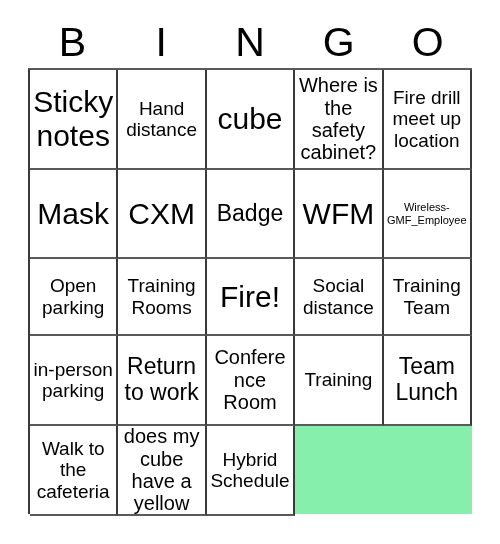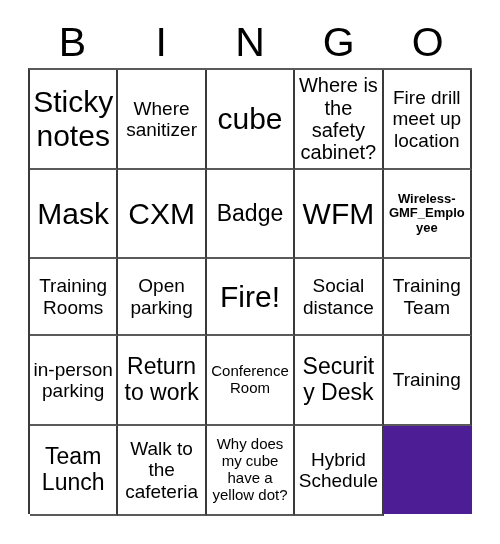--- a/index.html
+++ b/index.html
@@ -53,21 +53,21 @@
     left: 28px;
     top: 68px;
     width: 444px;
     height: 446px;
     display: grid;
     grid-template-columns: repeat(5, 1fr);
     grid-template-rows: 100px 89px 77px 90px 90px;
     border-top: 2px solid #5a5a5a;
     border-left: 2px solid #3a3a3a;
     box-sizing: border-box;
-    background: #4c1d95;
+    background: #86efac;
   }
 
   .cell {
     position: relative;
     border-right: 2px solid #3a3a3a;
     border-bottom: 2px solid #5a5a5a;
     box-sizing: border-box;
     display: flex;
     align-items: center;
     justify-content: center;
@@ -83,43 +83,43 @@
     line-height: 1.12;
     word-wrap: break-word;
     color: #000000;
   }
 
   
   .fs-xxl .cell-text { font-size: 30px; }
   .fs-l   .cell-text { font-size: 23px; }
   .fs-m   .cell-text { font-size: 19px; }
   .fs-s   .cell-text { font-size: 20px; }
-  .fs-xs  .cell-text { font-size: 15px; }
-  .fs-xxs .cell-text { font-size: 13px; font-weight: bold; }
+  .fs-xs  .cell-text { font-size: 20px; }
+  .fs-xxs .cell-text { font-size: 11px; }
 </style>
 </head>
 <body>
 
 <div id="bingo-card">
 
   <div id="header-row">
     <div class="header-letter">B</div>
     <div class="header-letter">I</div>
     <div class="header-letter">N</div>
     <div class="header-letter">G</div>
     <div class="header-letter">O</div>
   </div>
 
   <div id="grid">
 
     <div class="cell fs-xxl">
       <span class="cell-text">Sticky notes</span>
     </div>
     <div class="cell fs-m">
-      <span class="cell-text">Where sanitizer</span>
+      <span class="cell-text">Hand distance</span>
     </div>
     <div class="cell fs-xxl">
       <span class="cell-text">cube</span>
     </div>
     <div class="cell fs-s">
       <span class="cell-text">Where is the safety cabinet?</span>
     </div>
     <div class="cell fs-m">
       <span class="cell-text">Fire drill meet up location</span>
     </div>
@@ -134,46 +134,43 @@
       <span class="cell-text">Badge</span>
     </div>
     <div class="cell fs-xxl">
       <span class="cell-text">WFM</span>
     </div>
     <div class="cell fs-xxs">
       <span class="cell-text">Wireless-GMF_Employee</span>
     </div>
 
     <div class="cell fs-m">
-      <span class="cell-text">Training Rooms</span>
+      <span class="cell-text">Open parking</span>
     </div>
     <div class="cell fs-m">
-      <span class="cell-text">Open parking</span>
+      <span class="cell-text">Training Rooms</span>
     </div>
     <div class="cell fs-xxl">
       <span class="cell-text">Fire!</span>
     </div>
     <div class="cell fs-m">
       <span class="cell-text">Social distance</span>
     </div>
     <div class="cell fs-m">
       <span class="cell-text">Training Team</span>
     </div>
 
     <div class="cell fs-m">
       <span class="cell-text">in-person parking</span>
     </div>
     <div class="cell fs-l">
       <span class="cell-text">Return to work</span>
     </div>
     <div class="cell fs-xs">
       <span class="cell-text">Conference Room</span>
-    </div>
-    <div class="cell fs-l">
-      <span class="cell-text">Security Desk</span>
     </div>
     <div class="cell fs-m">
       <span class="cell-text">Training</span>
     </div>
 
     <div class="cell fs-l">
       <span class="cell-text">Team Lunch</span>
     </div>
     <div class="cell fs-m">
       <span class="cell-text">Walk to the cafeteria</span>

